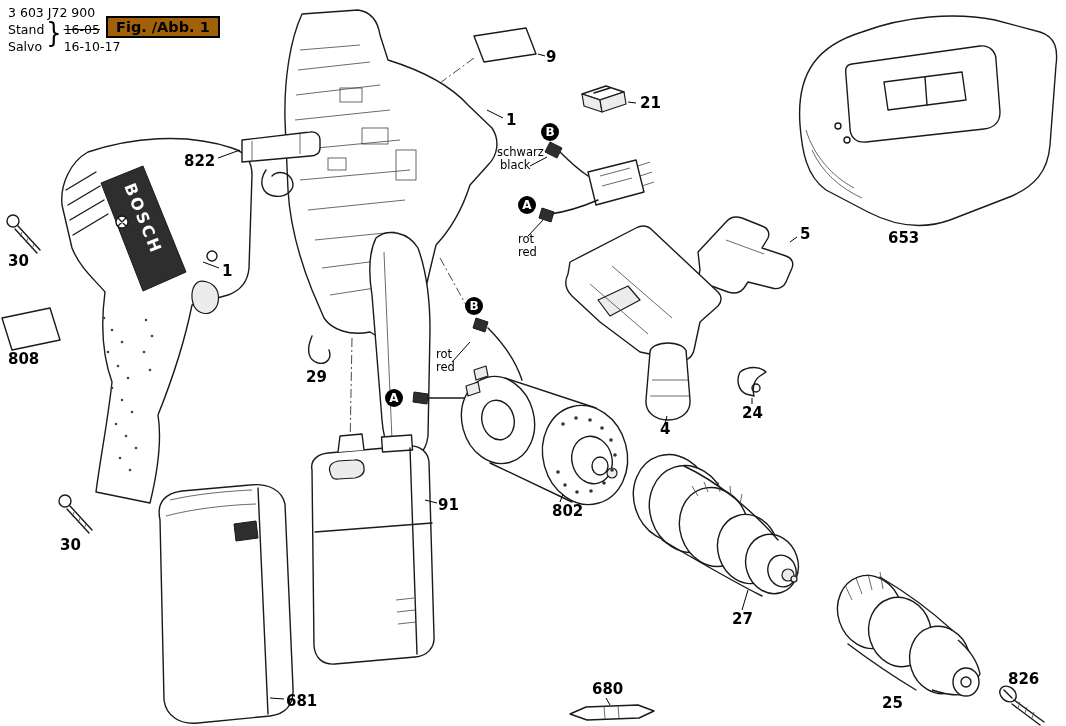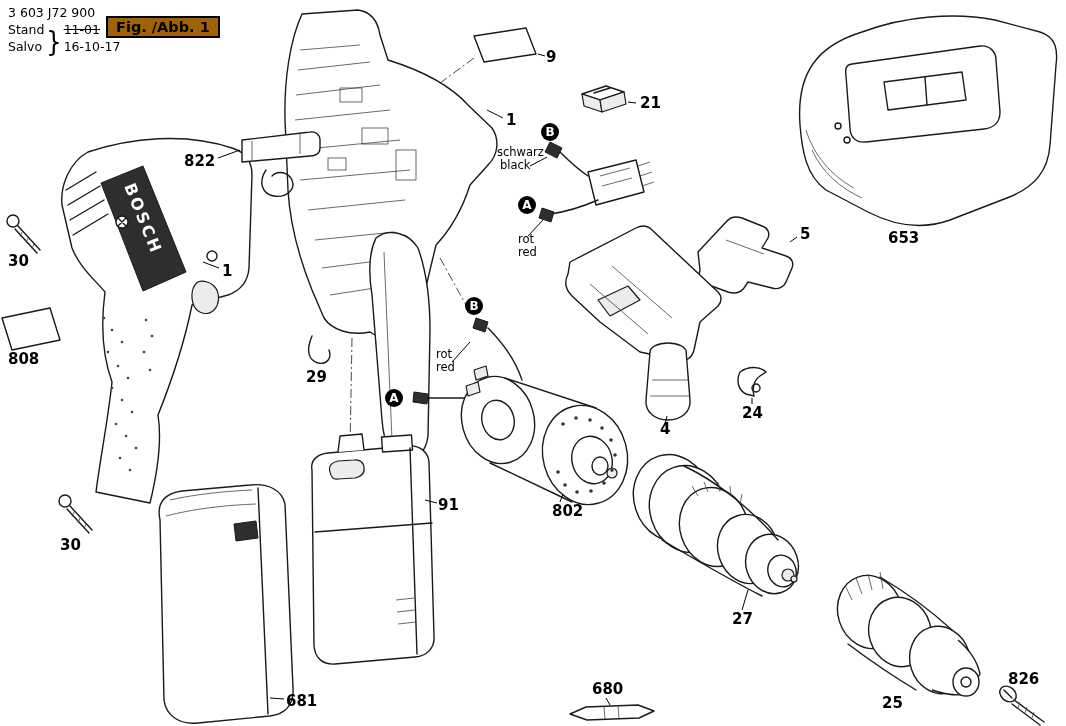--- a/index.html
+++ b/index.html
@@ -1,20 +1,20 @@
 <!DOCTYPE html>
 <html><head>
 <meta charset="utf-8">
 <style>
   *{margin:0;padding:0;box-sizing:border-box}
   html,body{width:1066px;height:726px;background:#fff;overflow:hidden}
   body{font-family:"DejaVu Sans","Liberation Sans",sans-serif;color:#000;position:relative}
   .canvas{position:absolute;inset:0;width:870px;height:726px;background:#fff}
   .header{position:absolute;top:5px;left:8px;font-size:12.5px;line-height:1.3;z-index:5}
-  .hdr-grid{display:flex;align-items:flex-end;gap:1px;margin-top:1px}
+  .hdr-grid{display:flex;align-items:flex-start;gap:1px;margin-top:1px}
   .hdr-col{display:flex;flex-direction:column}
   .hdr-brace{font-size:24px;font-weight:400;line-height:1;transform:scaleY(1.15);margin:0 1px}
   .struck{text-decoration:line-through}
   .figbox{position:absolute;top:16px;left:106px;border:2px solid #000;padding:1px 8px;font-weight:bold;font-size:14.5px;background:#a16207;z-index:5}
   .footer{position:absolute;left:8px;bottom:3px;font-size:11px;line-height:1.25;z-index:5}
   svg{position:absolute;inset:0}
   .ln{stroke:#1a1a1a;stroke-width:1.4;fill:none;stroke-linejoin:round;stroke-linecap:round}
   .fw{stroke:#1a1a1a;stroke-width:1.4;fill:#fff;stroke-linejoin:round}
   .fg{stroke:#1a1a1a;stroke-width:1.2;fill:#ececec;stroke-linejoin:round}
   .thin{stroke:#444;stroke-width:.8;fill:none}
@@ -33,21 +33,21 @@
 
   <div class="header">
     <div>3 603 J72 900</div>
     <div class="hdr-grid">
       <div class="hdr-col">
         <span>Stand</span>
         <span>Salvo</span>
       </div>
       <div class="hdr-brace">}</div>
       <div class="hdr-col">
-        <span class="struck">11-01</span>
+        <span class="struck">16-05</span>
         <span>16-10-17</span>
       </div>
     </div>
   </div>
   <div class="figbox">Fig. /Abb. 1</div>
 
 
   <svg width="1066" height="726" viewBox="0 0 1066 726">
 
     <g>

